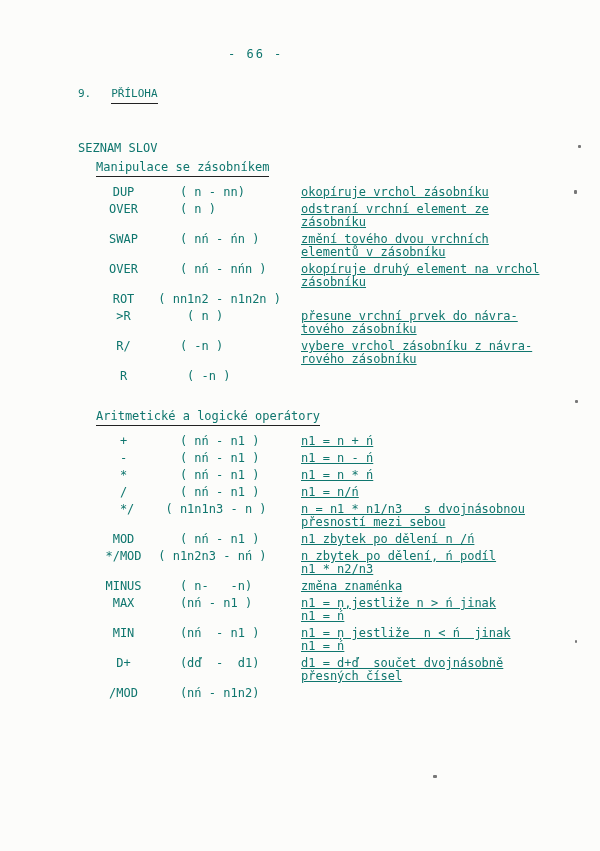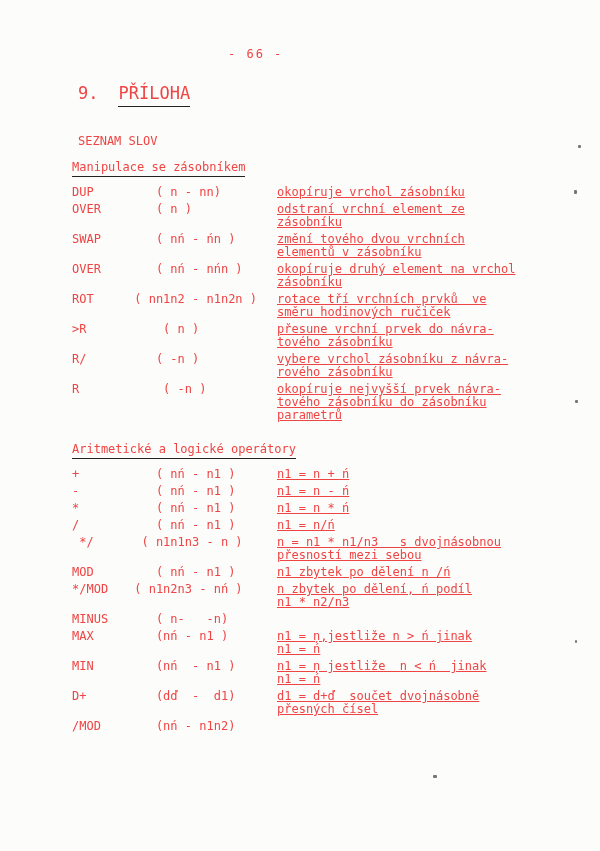--- a/index.html
+++ b/index.html
@@ -8,68 +8,69 @@
     background: #e8e8e6;
   }
   .page {
     position: relative;
     width: 600px;
     height: 851px;
     margin: 0 auto;
     background: #fcfcfa;
     overflow: hidden;
     font-family: "DejaVu Sans Mono", "Liberation Mono", monospace;
-    color: #ef4444;
+    color: #0f766e;
     font-size: 12px;
     line-height: 13px;
   }
   .page-number {
     position: absolute;
     top: 48px;
     left: 228px;
     letter-spacing: 2px;
   }
   .appendix-heading {
     position: absolute;
     top: 87px;
     left: 78px;
-    font-size: 17px;
+    font-size: 11px;
   }
   .appendix-number { margin-right: 20px; }
   .underlined {
     border-bottom: 1.4px solid #222;
     padding-bottom: 3px;
   }
   .list-title {
     position: absolute;
-    top: 135px;
+    top: 142px;
     left: 78px;
   }
   .sections {
     position: absolute;
     top: 161px;
-    left: 72px;
+    left: 96px;
     width: 490px;
   }
   .section-heading {
     display: inline-block;
     border-bottom: 1.4px solid #222;
     padding-bottom: 2px;
     margin-bottom: 9px;
   }
-  .section + .section { margin-top: 21px; }
+  .section + .section { margin-top: 27px; }
   .row {
     display: flex;
     align-items: flex-start;
     margin-bottom: 4px;
   }
   .word-cell {
     width: 55px;
     flex: 0 0 55px;
     white-space: pre;
+    text-align: center;
   }
   .stack-cell {
     width: 150px;
     flex: 0 0 150px;
     white-space: pre;
   }
   .desc-cell {
     width: 285px;
     flex: 0 0 285px;
     white-space: pre;
@@ -110,38 +111,33 @@
           <span class="desc-cell">změní tového dvou vrchních
 elementů v zásobníku</span>
         </div><div class="row">
           <span class="word-cell">OVER</span>
           <span class="stack-cell">    ( nń - nńn )</span>
           <span class="desc-cell">okopíruje druhý element na vrchol
 zásobníku</span>
         </div><div class="row">
           <span class="word-cell">ROT</span>
           <span class="stack-cell"> ( nn1n2 - n1n2n )</span>
-          <span class="desc-cell">rotace tří vrchních prvků  ve
-směru hodinových ručiček</span>
         </div><div class="row">
           <span class="word-cell">&gt;R</span>
           <span class="stack-cell">     ( n )</span>
           <span class="desc-cell">přesune vrchní prvek do návra-
 tového zásobníku</span>
         </div><div class="row">
           <span class="word-cell">R/</span>
           <span class="stack-cell">    ( -n )</span>
           <span class="desc-cell">vybere vrchol zásobníku z návra-
 rového zásobníku</span>
         </div><div class="row">
           <span class="word-cell">R</span>
           <span class="stack-cell">     ( -n )</span>
-          <span class="desc-cell">okopíruje nejvyšší prvek návra-
-tového zásobníku do zásobníku
-parametrů</span>
         </div></section>
       <section class="section"><div class="section-heading">Aritmetické a logické operátory</div><div class="row">
           <span class="word-cell">+</span>
           <span class="stack-cell">    ( nń - n1 )</span>
           <span class="desc-cell">n1 = n + ń</span>
         </div><div class="row">
           <span class="word-cell">-</span>
           <span class="stack-cell">    ( nń - n1 )</span>
           <span class="desc-cell">n1 = n - ń</span>
         </div><div class="row">
@@ -162,20 +158,21 @@
           <span class="stack-cell">    ( nń - n1 )</span>
           <span class="desc-cell">n1 zbytek po dělení n /ń</span>
         </div><div class="row">
           <span class="word-cell">*/MOD</span>
           <span class="stack-cell"> ( n1n2n3 - nń )</span>
           <span class="desc-cell">n zbytek po dělení, ń podíl
 n1 * n2/n3</span>
         </div><div class="row">
           <span class="word-cell">MINUS</span>
           <span class="stack-cell">    ( n-   -n)</span>
+          <span class="desc-cell">změna znaménka</span>
         </div><div class="row">
           <span class="word-cell">MAX</span>
           <span class="stack-cell">    (nń - n1 )</span>
           <span class="desc-cell">n1 = ņ,jestliže n &gt; ń jinak
 n1 = ń</span>
         </div><div class="row">
           <span class="word-cell">MIN</span>
           <span class="stack-cell">    (nń  - n1 )</span>
           <span class="desc-cell">n1 = ņ jestliže  n &lt; ń  jinak
 n1 = ń</span>

